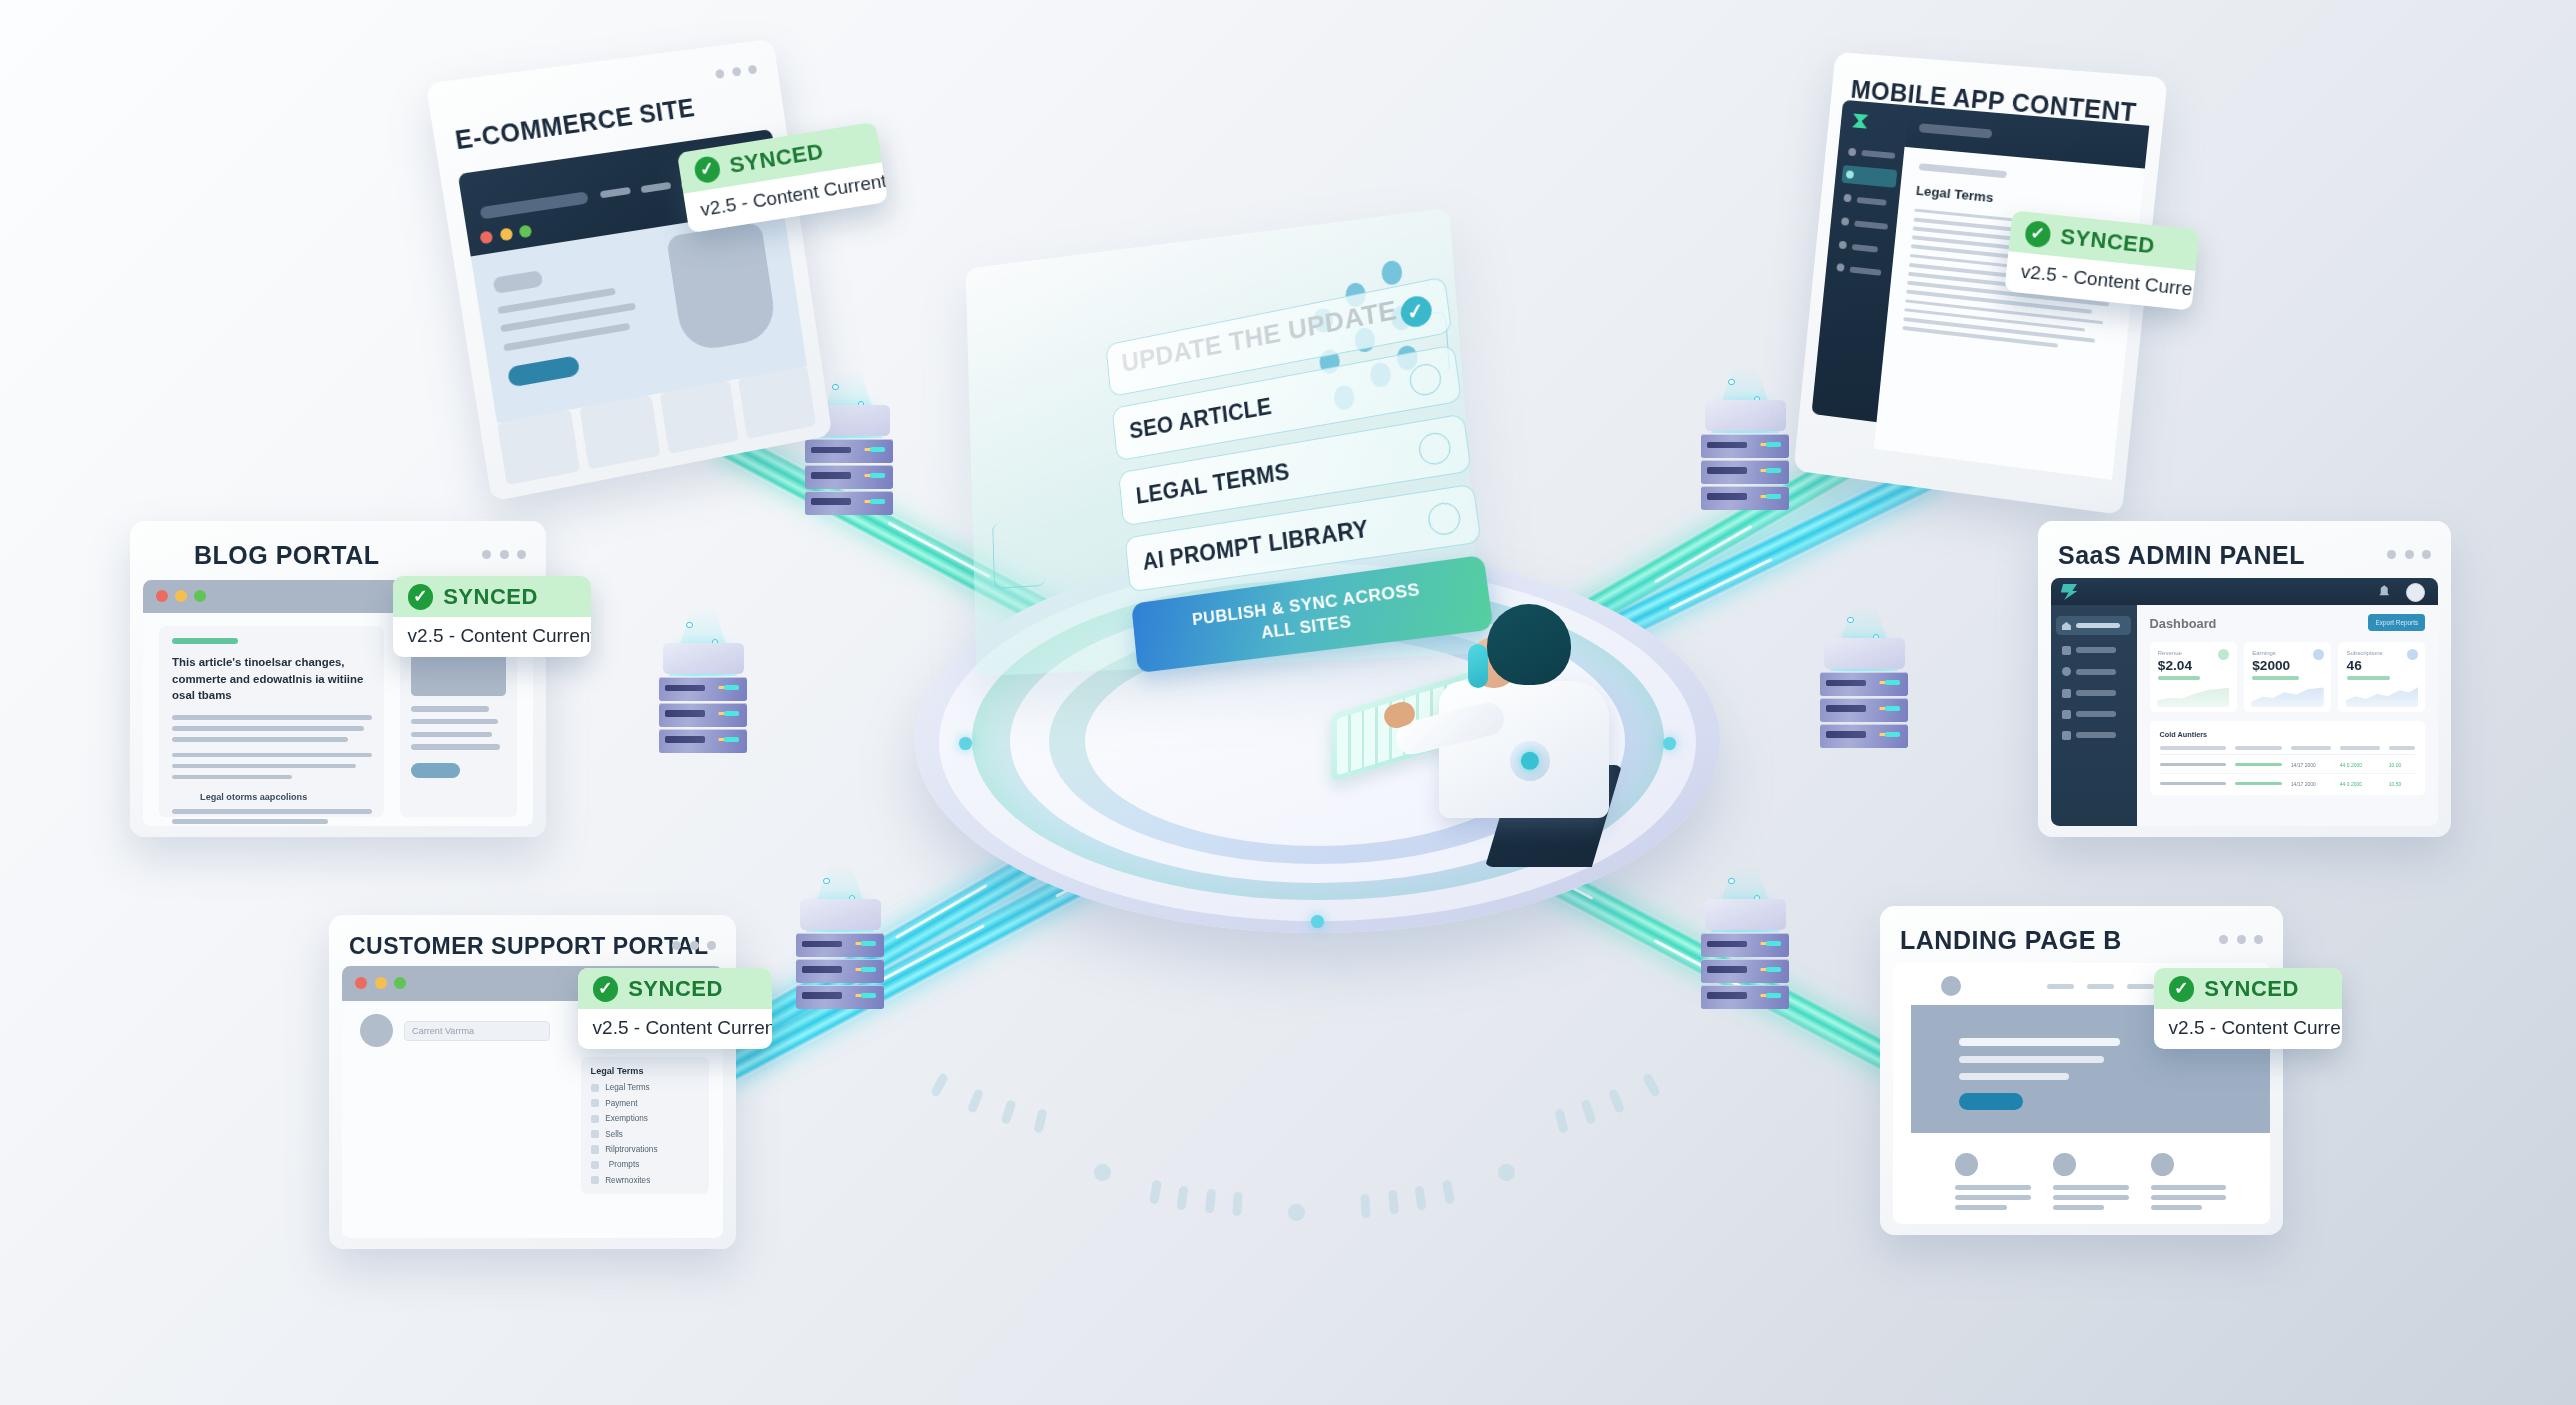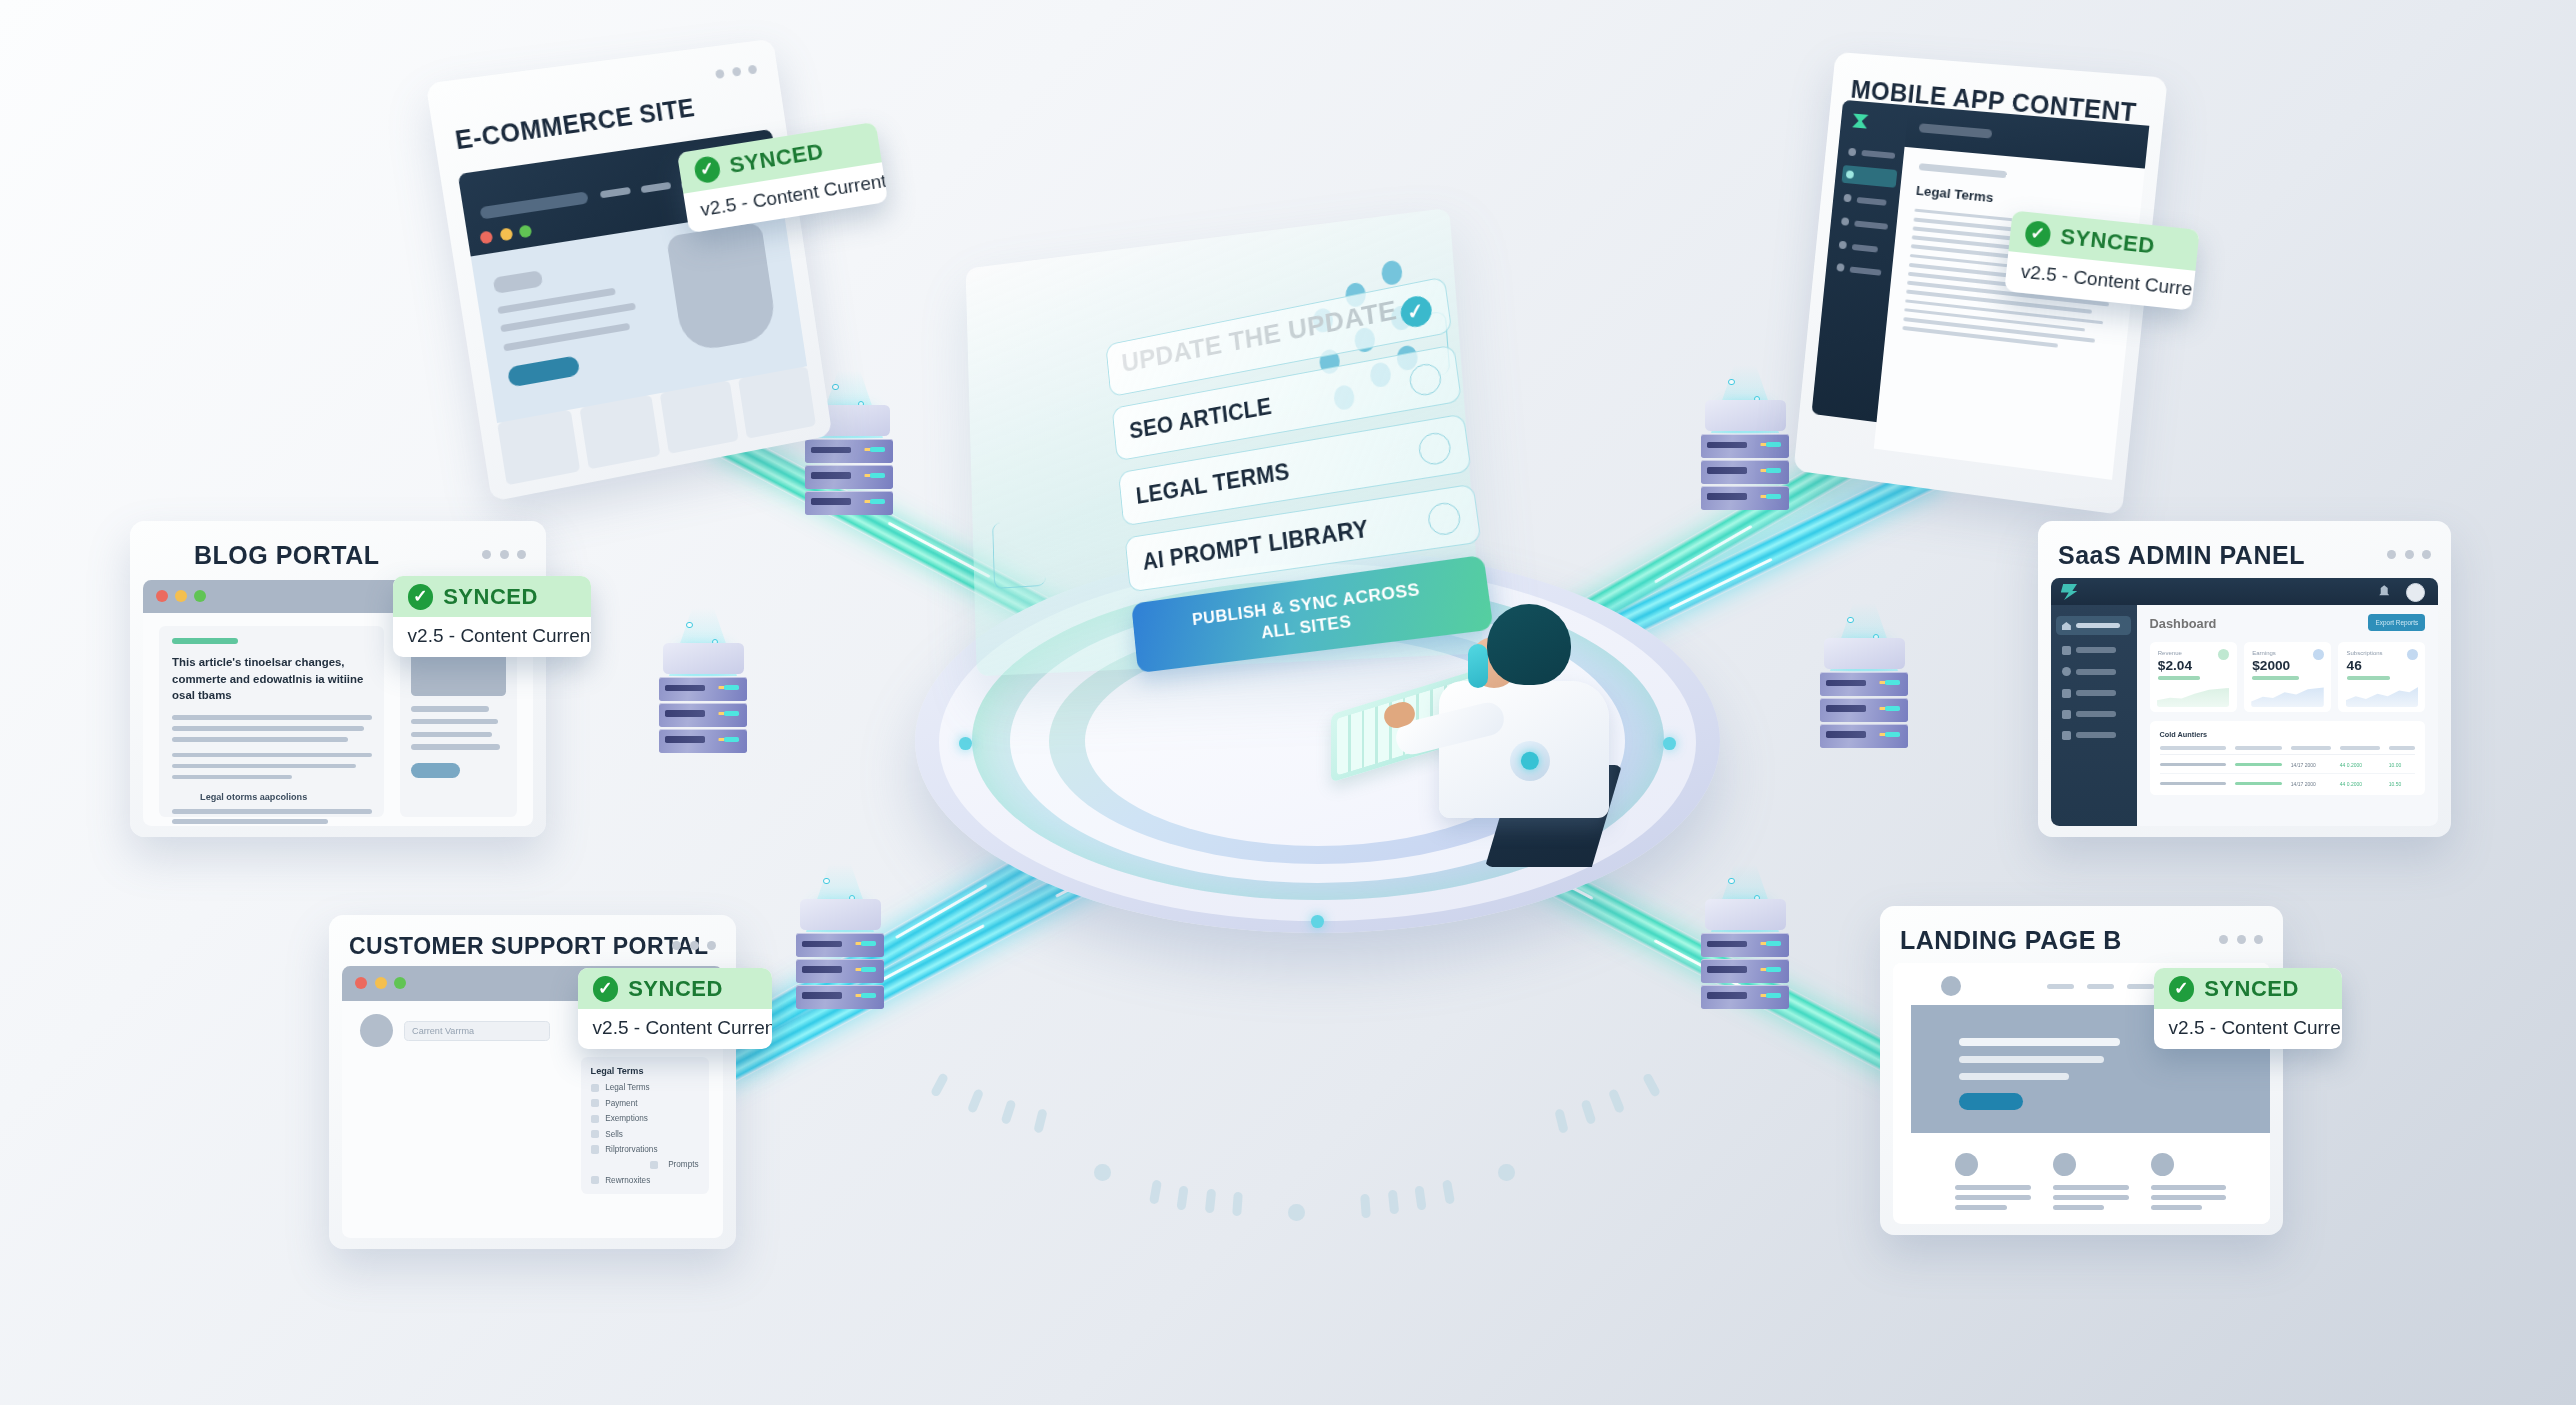--- a/index.html
+++ b/index.html
@@ -512,21 +512,21 @@
           <span style="font-size:8.2px;color:#55636f;">Exemptions</span>
           </div>
         <div style="margin-top:6.4px; display:flex; align-items:center; gap:6.4px;">
           <span style="width:8.2px;height:8.2px;border-radius:1.8px;background:#cfd8e2;display:block;"></span>
           <span style="font-size:8.2px;color:#55636f;">Sells</span>
           </div>
         <div style="margin-top:6.4px; display:flex; align-items:center; gap:6.4px;">
           <span style="width:8.2px;height:8.2px;border-radius:1.8px;background:#cfd8e2;display:block;"></span>
           <span style="font-size:8.2px;color:#55636f;">Rilptrorvations</span>
           </div>
-        <div style="margin-top:6.4px; display:flex; align-items:center; gap:10px;justify-content:flex-end;">
+        <div style="margin-top:6.4px; display:flex; align-items:center; gap:10px;">
           <span style="width:8.2px;height:8.2px;border-radius:1.8px;background:#cfd8e2;display:block;"></span>
           <span style="font-size:8.2px;color:#55636f;">Prompts</span>
           </div>
         <div style="margin-top:6.4px; display:flex; align-items:center; gap:6.4px;">
           <span style="width:8.2px;height:8.2px;border-radius:1.8px;background:#cfd8e2;display:block;"></span>
           <span style="font-size:8.2px;color:#55636f;">Rewrnoxites</span>
           </div>
       </div>
     </div>
   </div>

